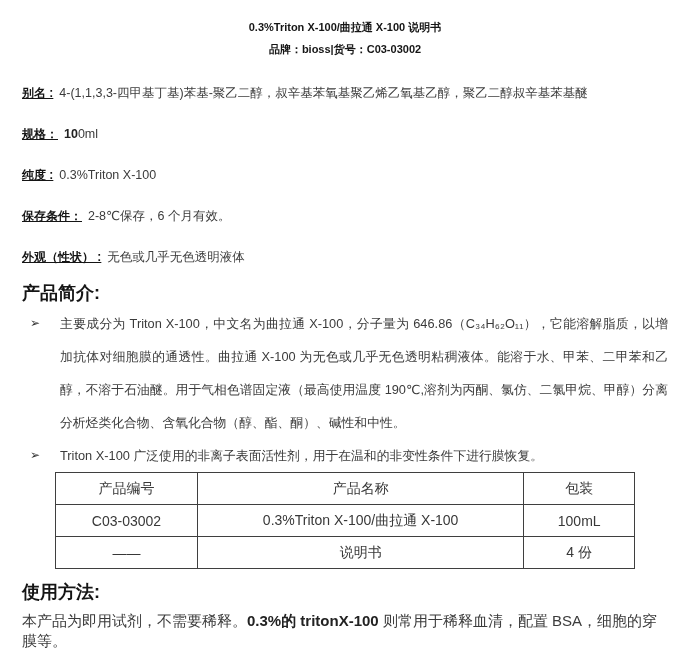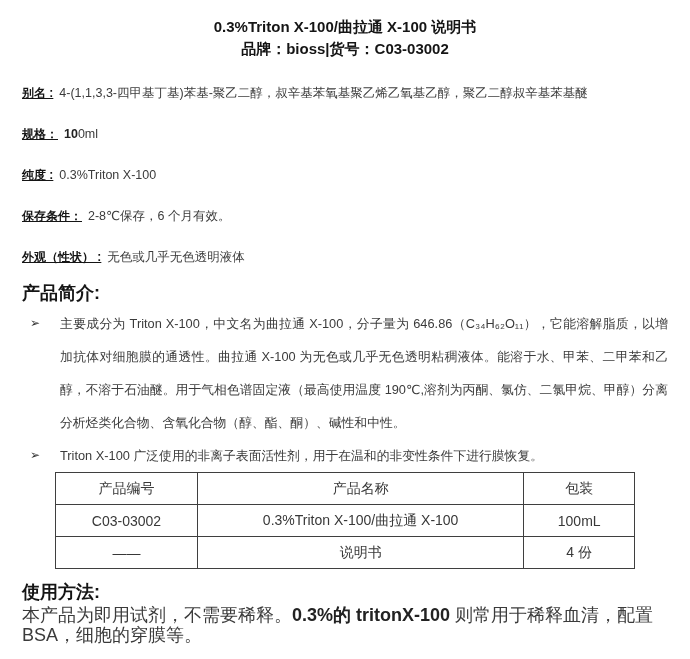--- a/index.html
+++ b/index.html
@@ -5,21 +5,21 @@
   html,body{margin:0;padding:0;background:#ffffff;}
   body{
     width:690px;height:659px;overflow:hidden;
     font-family:"Liberation Sans","DejaVu Sans",sans-serif;
     color:#3b3b3b;
   }
   .page{padding:16px 22px 0 22px;}
 
   .doc-header{
     text-align:center;font-weight:bold;color:#151515;
-    font-size:15px;line-height:22px;margin-bottom:25px;
+    font-size:11px;line-height:22px;margin-bottom:25px;
   }
 
   .field{font-size:12.5px;line-height:16px;margin-bottom:25px;white-space:nowrap;}
   .field .lbl{font-weight:bold;color:#151515;font-size:12px;margin-right:6px;text-decoration:underline;}
   .field .val{color:#3b3b3b;}
   .field-appearance{margin-bottom:20px;}
   .val b{color:#222;}
 
   .section-heading{
     font-weight:bold;color:#151515;font-size:18px;line-height:16px;margin:0 0 6px 0;
@@ -36,21 +36,21 @@
     margin-left:33px;width:580px;
   }
   table.pack td{
     border:1px solid #3f3f3f;text-align:center;vertical-align:middle;
     height:31px;font-size:14px;color:#383838;padding:0 4px;
     overflow:hidden;white-space:nowrap;
   }
   col.c1{width:24.5%;} col.c2{width:56.4%;} col.c3{width:19.1%;}
 
   .usage-heading{margin-top:15px;margin-bottom:0;}
-  .usage-text{font-size:18px;line-height:20px;margin-top:5px;color:#3b3b3b;}
+  .usage-text{font-size:15px;line-height:20px;margin-top:11px;color:#3b3b3b;}
   .usage-text .em{font-weight:700;color:#222;}
 </style>
 </head>
 <body>
 
 <div class="page">
 
   <div class="doc-header">
     <div>0.3%Triton X-100/曲拉通 X-100  说明书</div>
     <div>品牌：bioss|货号：C03-03002</div>

